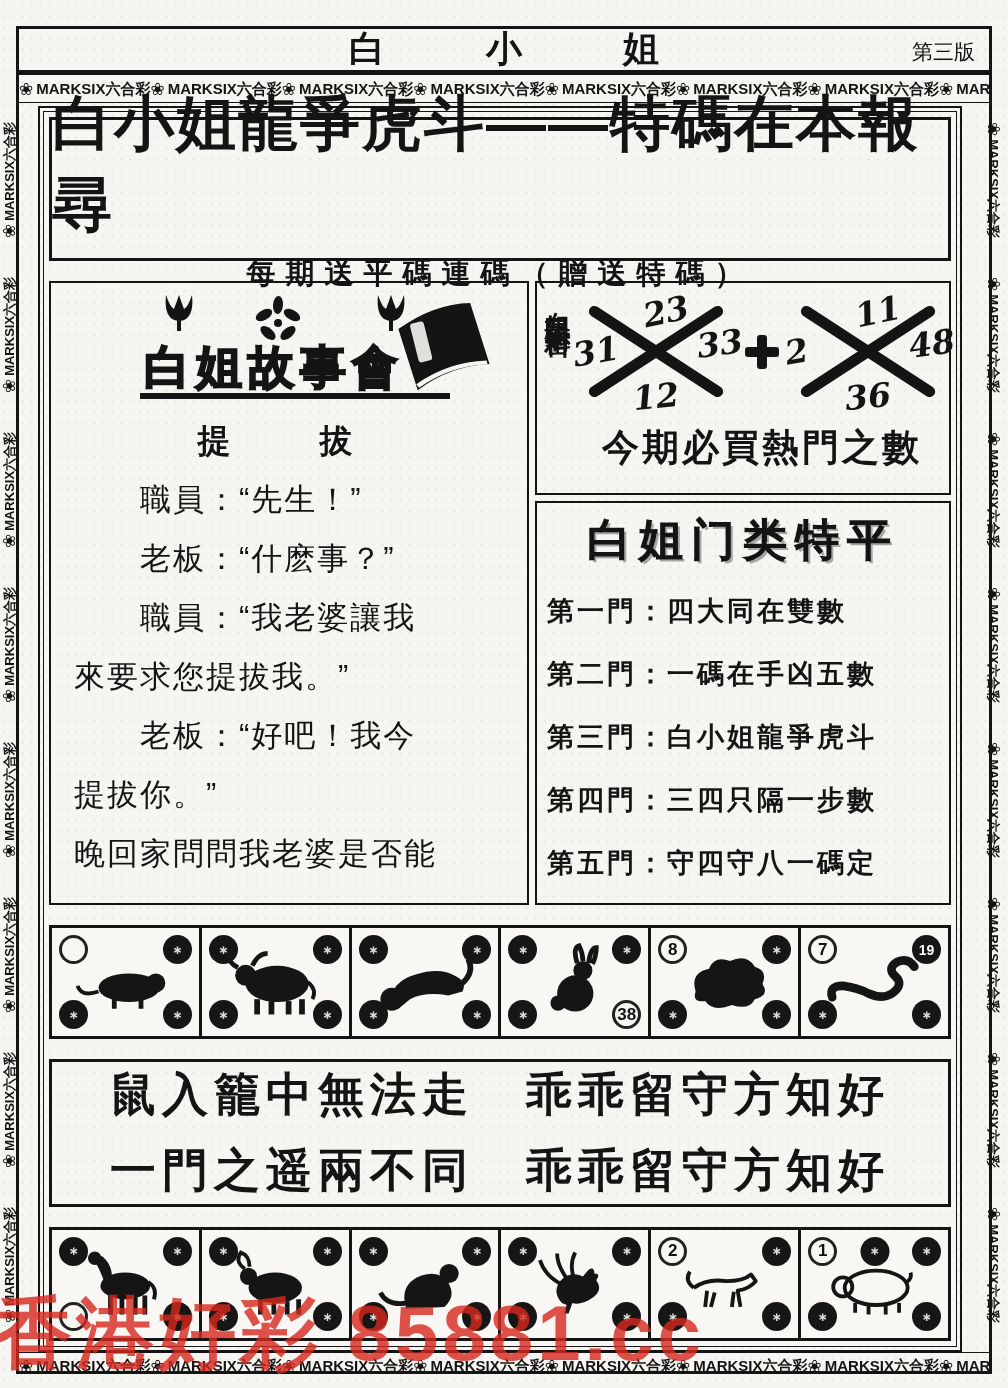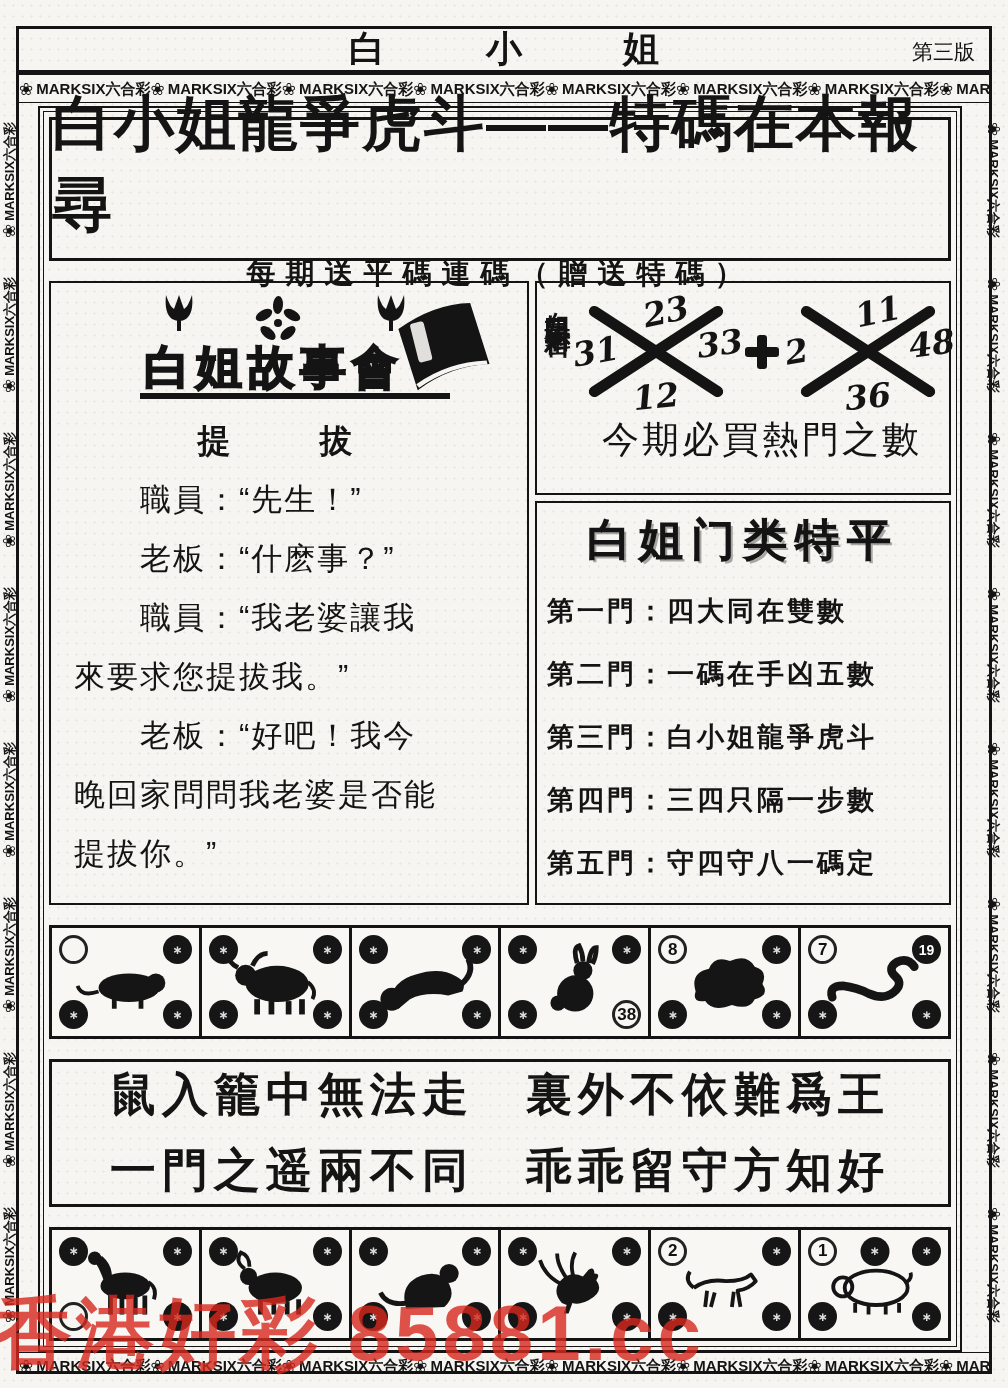--- a/index.html
+++ b/index.html
@@ -52,21 +52,21 @@
   .xbar.a { transform:rotate(33deg); } .xbar.b { transform:rotate(-33deg); }
   .xn { position:absolute; font-style:italic; font-weight:bold; font-size:33px; font-family:"DejaVu Serif","Liberation Serif",serif; }
   .xn-left { left:-8px; top:36px; transform:rotate(-10deg); }
   .xn-top { left:62px; top:-4px; transform:rotate(-12deg); }
   .xn-right { right:-12px; top:28px; transform:rotate(-8deg); }
   .xn-bottom { left:52px; bottom:-8px; transform:rotate(-6deg); }
   .plus { position:relative; width:34px; height:34px; }
   .plus::before, .plus::after { content:""; position:absolute; background:#141414; border-radius:3px; }
   .plus::before { left:0; top:12px; width:34px; height:10px; }
   .plus::after { left:12px; top:0; width:10px; height:34px; }
-  .hot-caption { text-align:center; font-size:37px; font-weight:400; letter-spacing:3px; }
+  .hot-caption { text-align:center; font-size:37px; font-weight:700; letter-spacing:3px; margin-top:8px; }
 
   .gates-box { border:2px solid #141414; flex:1; padding:8px 10px; }
   .gates-header { text-align:center; font-size:44px; font-weight:400; letter-spacing:8px; -webkit-text-stroke:2px #141414; text-shadow:3px 3px 0 rgba(20,20,20,0.35); }
   .gates-list { margin-top:10px; }
   .gate-item { font-size:27px; font-weight:bold; line-height:63px; letter-spacing:3px; font-family:"Liberation Serif","DejaVu Serif",serif; white-space:nowrap; }
 
   .zodiac-row { border:3px solid #141414; height:138px; display:flex; background:#f8f7f3; }
   .tile { flex:1; position:relative; border-right:3px solid #141414; display:flex; align-items:center; justify-content:center; }
   .tile:last-child { border-right:none; }
   .tile svg { width:78%; height:72%; }
@@ -269,22 +269,22 @@
                 <rect x="22" y="16" width="14" height="40" rx="3" fill="#f6f5f1" opacity="0.9"></rect>
               </svg>
           </div>
           <div class="story-title">提　拔</div>
           <div class="story-lines">
               <div class="story-line indent">職員：“先生！”</div>
               <div class="story-line indent">老板：“什麽事？”</div>
               <div class="story-line indent">職員：“我老婆讓我</div>
               <div class="story-line">來要求您提拔我。”</div>
               <div class="story-line indent">老板：“好吧！我今</div>
+              <div class="story-line">提拔你。”</div>
               <div class="story-line">晚回家問問我老婆是否能</div>
-              <div class="story-line">提拔你。”</div>
             </div>
         </div>
 
         <div class="right-col">
           <div class="hot-box">
             <div class="hot-side-label">白姐最后密料</div>
             <div class="cross-row">
               <div class="xgroup">
                 <div class="xbar a"></div>
                 <div class="xbar b"></div>
@@ -394,21 +394,21 @@
               <path d="M16 56 Q12 44 27 44 Q42 46 54 52 Q70 59 80 51 Q91 42 82 34 Q73 26 84 19 Q95 14 102 24" stroke="#151515" stroke-width="9" fill="none" stroke-linecap="round"></path>
             </svg>
             <span class="badge tl light">7</span>
             <span class="badge tr dark">19</span>
             <span class="badge bl dark"></span>
             <span class="badge br dark"></span>
           </div>
         </div>
 
       <div class="verse-box">
-        <div class="verse-line">鼠入籠中無法走　裏外不依難爲王</div>
+        <div class="verse-line">鼠入籠中無法走　乖乖留守方知好</div>
         <div class="verse-line">一門之遥兩不同　乖乖留守方知好</div>
       </div>
 
       <div class="zodiac-row" id="zodiac-row-2">
           <div class="tile">
             <svg viewBox="0 0 120 80">
               <g fill="#151515">
                 <ellipse cx="60" cy="42" rx="26" ry="14"></ellipse>
                 <path d="M38 38 Q32 20 25 13 L36 11 Q46 20 46 32 Z"></path>
                 <circle cx="28" cy="13" r="7"></circle>

